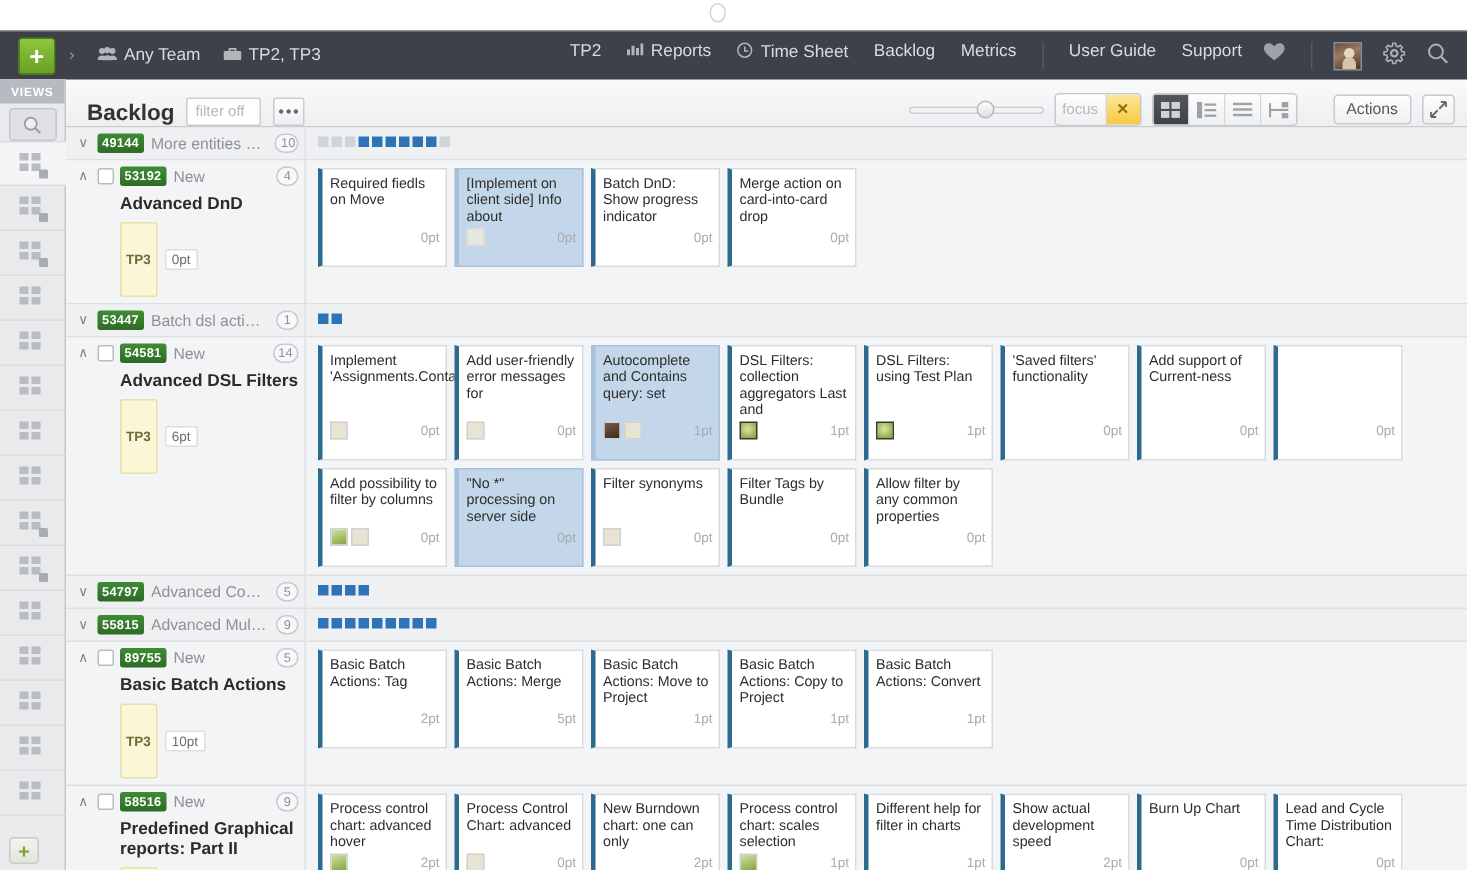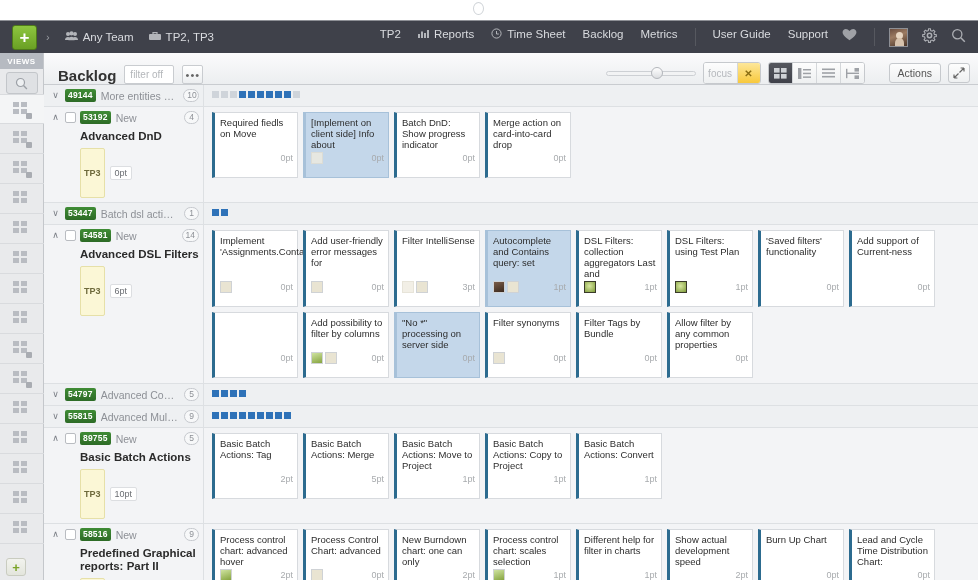--- a/index.html
+++ b/index.html
@@ -611,28 +611,20 @@
                   <span class="pt">0pt</span>
                 </div>
               </div>
               <div class="card">
                 <div class="card-title">Add user-friendly error messages for</div>
                 <div class="card-foot">
                   <span class="av pale"></span>
                   <span class="pt">0pt</span>
                 </div>
               </div>
-              <div class="card">
-                <div class="card-title">Filter IntelliSense</div>
-                <div class="card-foot">
-                  <span class="av ghost"></span>
-                  <span class="av pale"></span>
-                  <span class="pt">3pt</span>
-                </div>
-              </div>
               <div class="card sel">
                 <div class="card-title">Autocomplete and Contains query: set</div>
                 <div class="card-foot">
                   <span class="av person"></span>
                   <span class="av pale"></span>
                   <span class="pt">1pt</span>
                 </div>
               </div>
               <div class="card">
                 <div class="card-title">DSL Filters: collection aggregators Last and</div>

